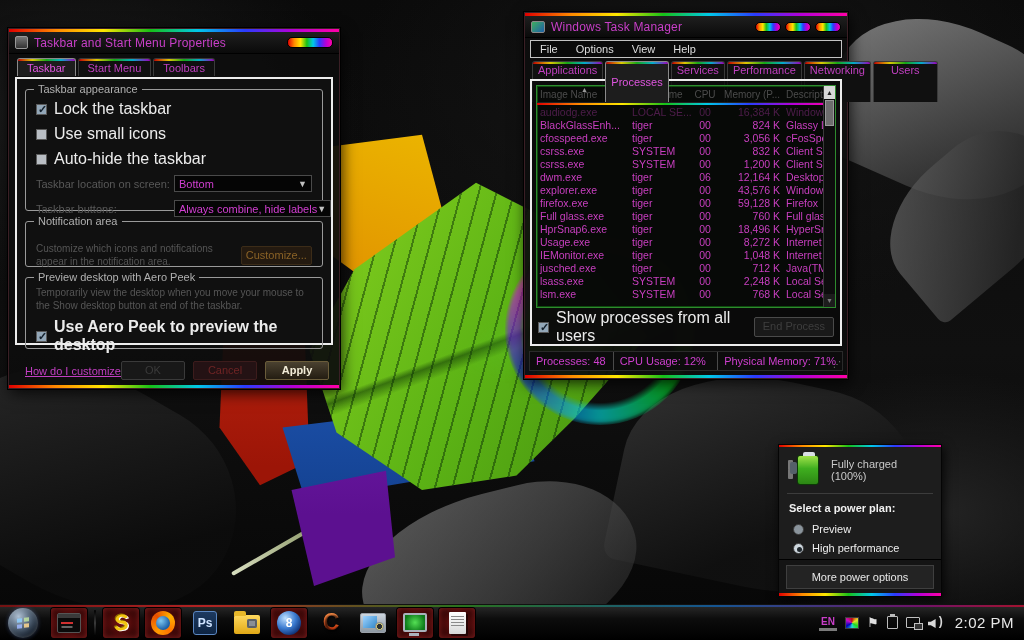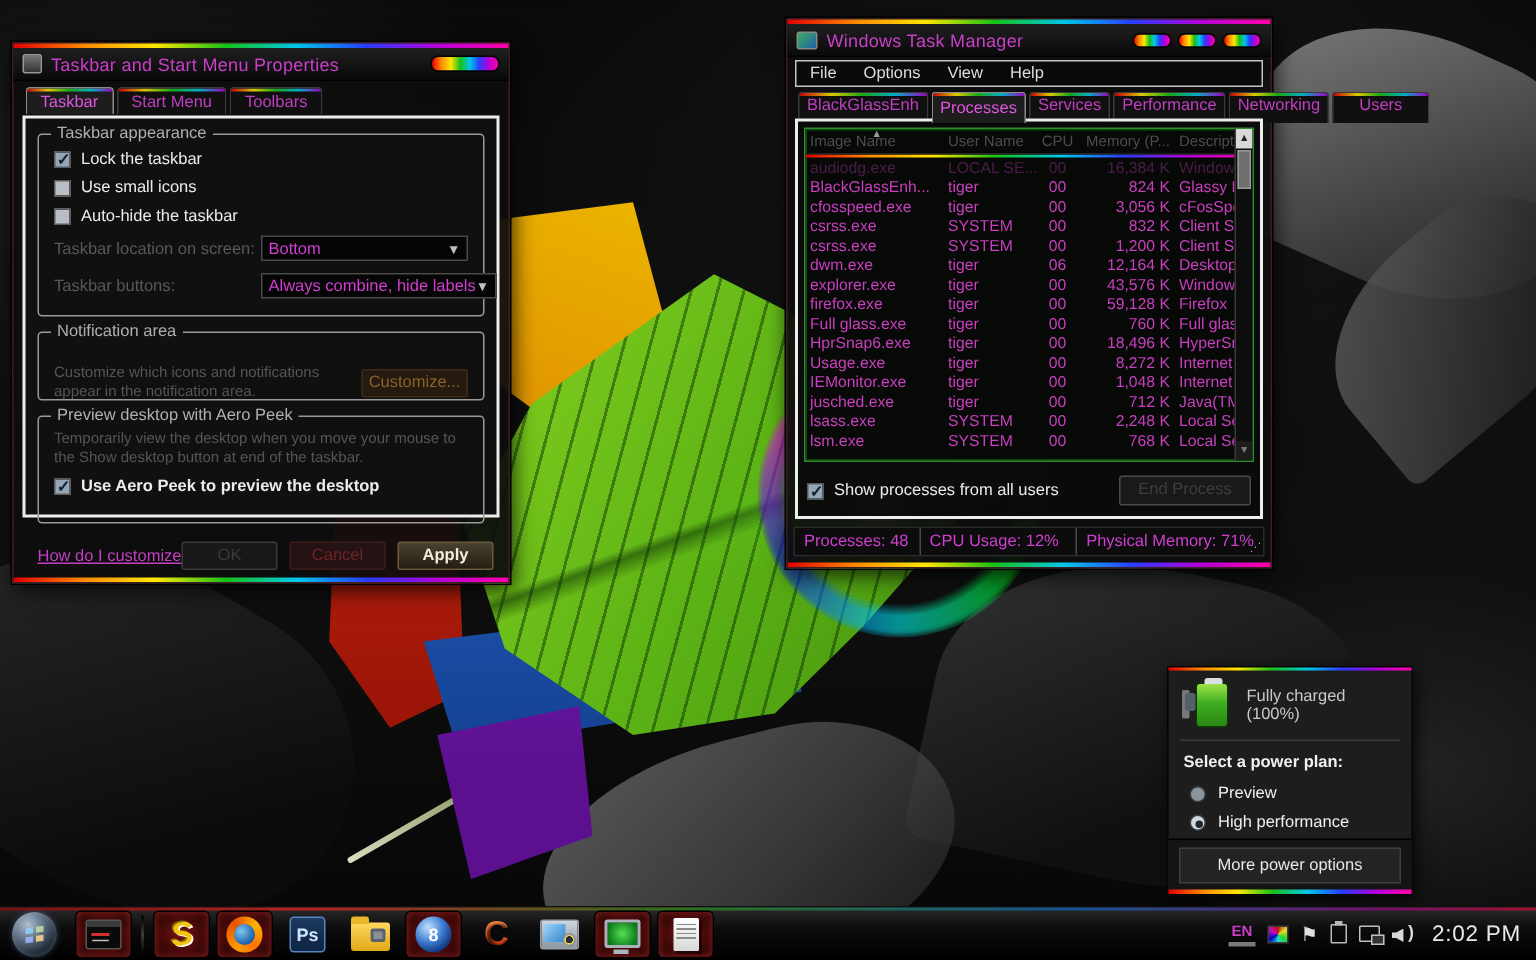--- a/index.html
+++ b/index.html
@@ -90,21 +90,21 @@
     margin:10px 8px 0; padding:10px 10px 8px; }
   .grouplabel { position:absolute; top:-7px; left:8px; background:#101010; padding:0 4px;
     color:#b0b0b0; font-size:11px; }
 
   .cbrow { display:flex; align-items:center; margin:0 0 7px; }
   .cbox { width:11px; height:11px; background:#b9bec4; border:1px solid #5a5a5a;
     margin-right:7px; position:relative; flex:none; }
   .cbox.checked { background:#93a7b8; }
   .cbox.checked::after { content:"✓"; position:absolute; left:0; top:-2px; width:11px;
     text-align:center; color:#13202c; font-size:11px; font-weight:bold; }
-  .cblabel { color:#ececec; font-size:11px; }
+  .cblabel { color:#ececec; font-size:16px; }
 
   .dimtext { color:#555; font-size:10px; line-height:13px; }
   .fieldrow { display:flex; align-items:center; margin:0 0 8px; }
   .fieldlabel { color:#585858; font-size:11px; width:138px; flex:none; }
   .combo { flex:1; height:17px; background:#050505; border:1px solid #4a4a4a;
     display:flex; align-items:center; padding:0 4px; }
   .combo .val { flex:1; color:#d23fd2; font-size:11px; white-space:nowrap; overflow:hidden; }
   .combo .arr { color:#c0c0c0; font-size:9px; }
 
   .btn { height:19px; border:1px solid #4a4a4a; font-size:11px; text-align:center;
@@ -377,23 +377,23 @@
         <span class="menuitem">File</span>
 
         <span class="menuitem">Options</span>
 
         <span class="menuitem">View</span>
 
         <span class="menuitem">Help</span>
       </div>
     <div class="tabs" style="left:7px; top:48px;">
 
-        <span class="tab" style="padding:2px 5px;">BlackGlassEnh</span>
-
-        <span class="tab active" style="padding:4px 5px;">Processes</span>
+        <span class="tab" style="padding:2px 5px;">Applications</span>
+
+        <span class="tab active" style="padding:14px 5px;">Processes</span>
 
         <span class="tab" style="padding:2px 5px;">Services</span>
 
         <span class="tab" style="padding:2px 5px;">Performance</span>
 
         <span class="tab" style="padding:2px 5px;">Networking</span>
 
         <span class="tab" style="padding:2px 17px;">Users</span>
       </div>
     <div class="panel" style="left:5px; right:5px; top:66px; bottom:32px; background:rgba(10,10,10,.78);">

